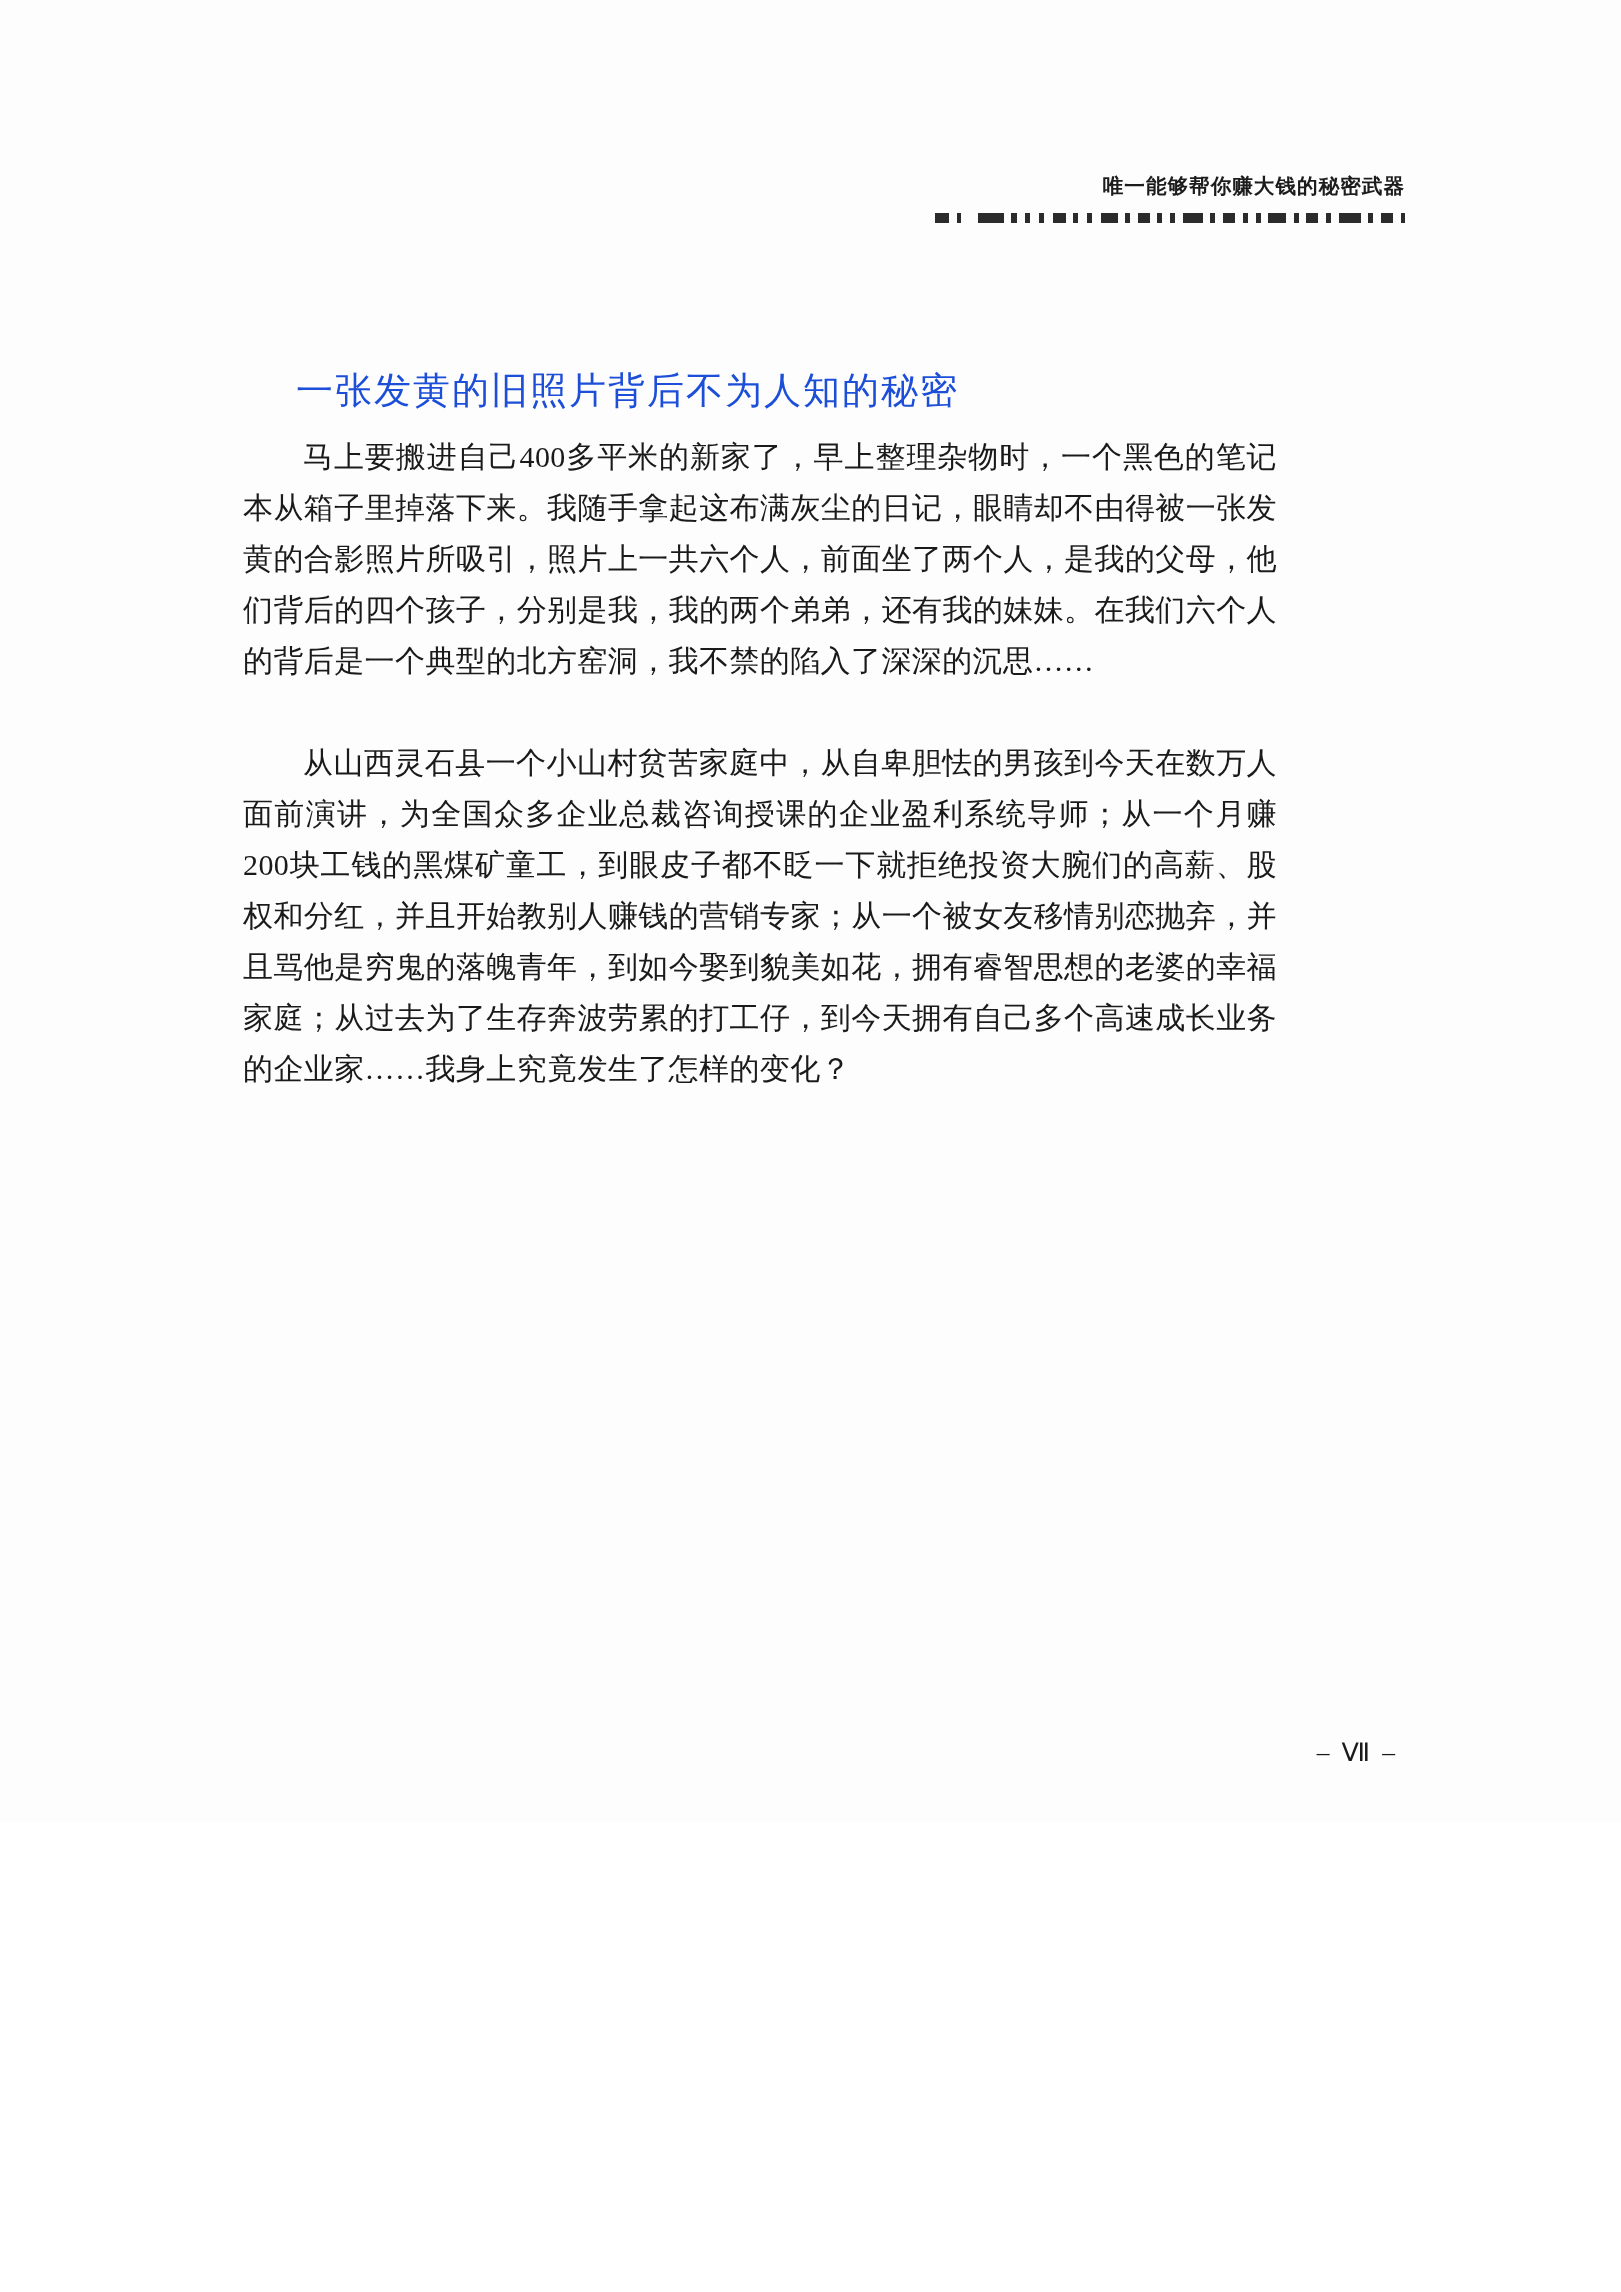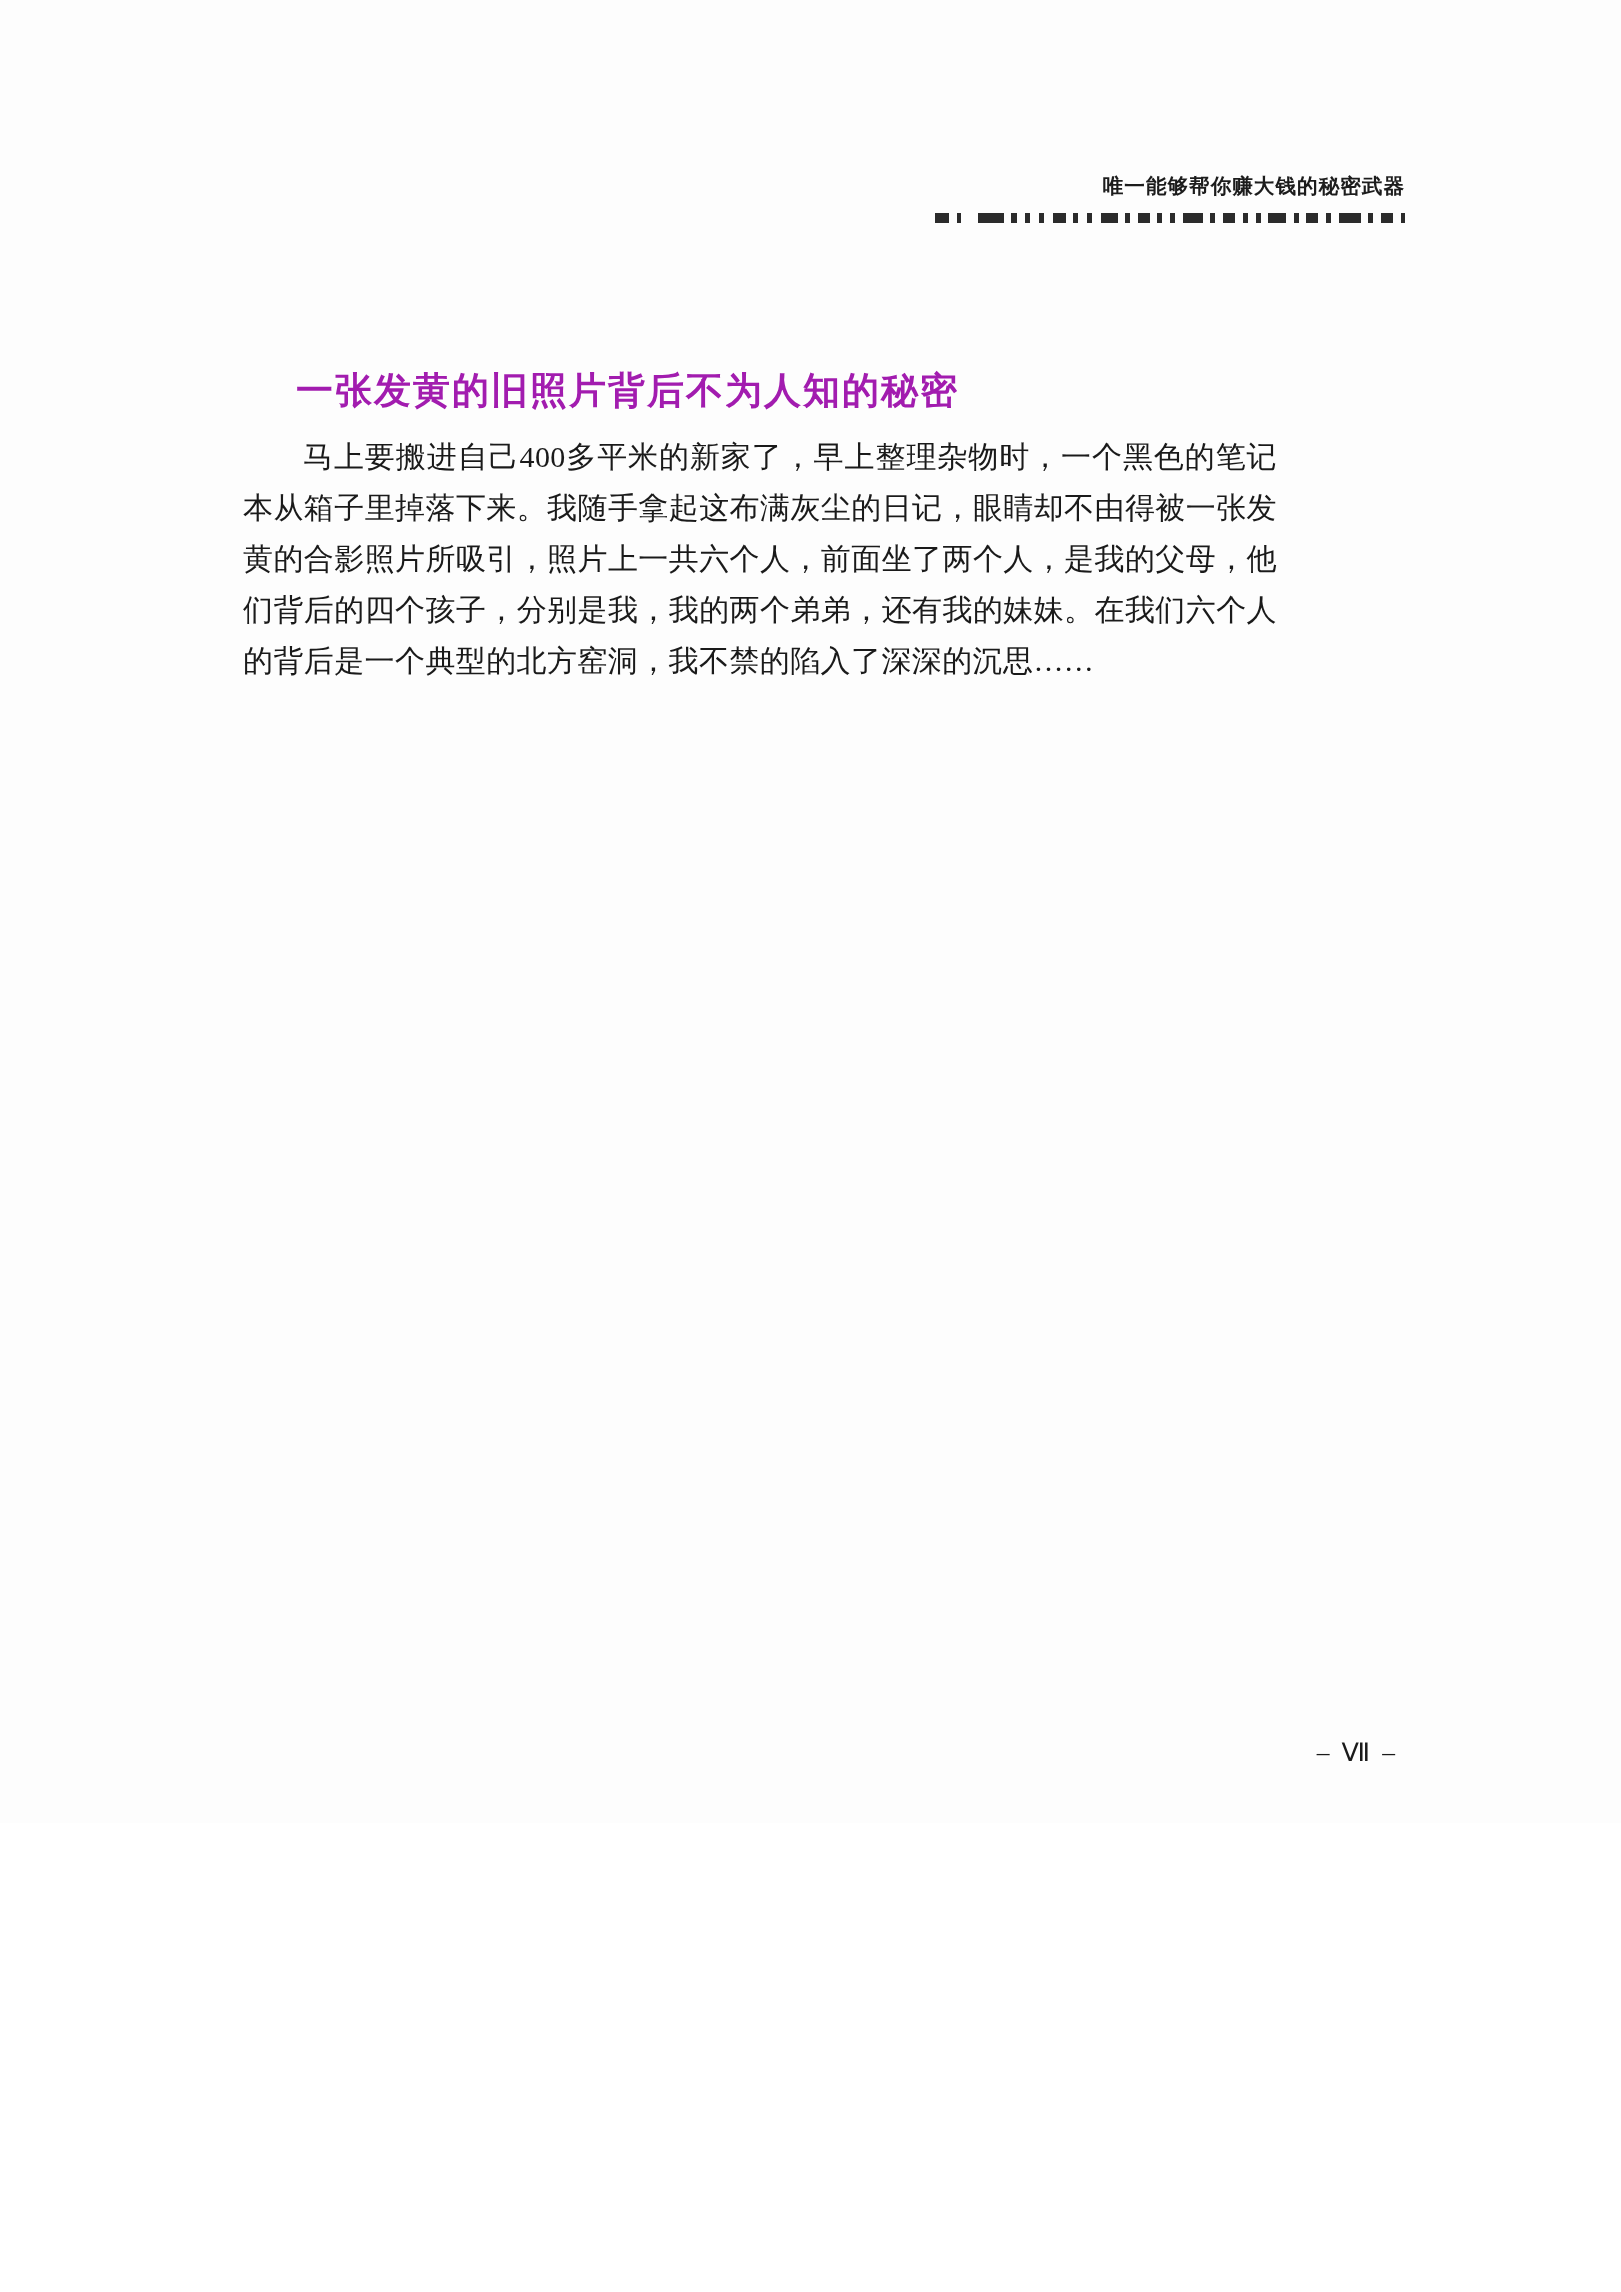--- a/index.html
+++ b/index.html
@@ -54,24 +54,24 @@
     height: 10.8px;
     background: #2b2b2b;
   }
 
   
   .chapter-title {
     position: absolute;
     left: 296px;
     top: 341px;
     font-family: "DejaVu Sans", "Liberation Sans", sans-serif;
-    font-weight: bold;
+    font-weight: normal;
     font-size: 37px;
     letter-spacing: 2px;
-    color: #a21caf;
+    color: #1d4ed8;
     white-space: nowrap;
   }
 
   
   .body-block {
     position: absolute;
     left: 243px;
     top: 431px;
     width: 1034px;
   }
@@ -135,18 +135,19 @@
       <span class="dash" style="left:433px;width:4.9px;"></span>
       <span class="dash" style="left:446px;width:11.8px;"></span>
       <span class="dash" style="left:466px;width:4.9px;"></span>
     </div>
   </div>
 
   <h1 class="chapter-title">一张发黄的旧照片背后不为人知的秘密</h1>
 
   <div class="body-block">
     <p class="para">马上要搬进自己400多平米的新家了，早上整理杂物时，一个黑色的笔记本从箱子里掉落下来。我随手拿起这布满灰尘的日记，眼睛却不由得被一张发黄的合影照片所吸引，照片上一共六个人，前面坐了两个人，是我的父母，他们背后的四个孩子，分别是我，我的两个弟弟，还有我的妹妹。在我们六个人的背后是一个典型的北方窑洞，我不禁的陷入了深深的沉思……</p>
+    <p class="para">从山西灵石县一个小山村贫苦家庭中，从自卑胆怯的男孩到今天在数万人面前演讲，为全国众多企业总裁咨询授课的企业盈利系统导师；从一个月赚200块工钱的黑煤矿童工，到眼皮子都不眨一下就拒绝投资大腕们的高薪、股权和分红，并且开始教别人赚钱的营销专家；从一个被女友移情别恋抛弃，并且骂他是穷鬼的落魄青年，到如今娶到貌美如花，拥有睿智思想的老婆的幸福家庭；从过去为了生存奔波劳累的打工仔，到今天拥有自己多个高速成长业务的企业家……我身上究竟发生了怎样的变化？</p>
   </div>
 
   <div class="folio">– Ⅶ –</div>
 
 </div>
 
 
 </body></html>

